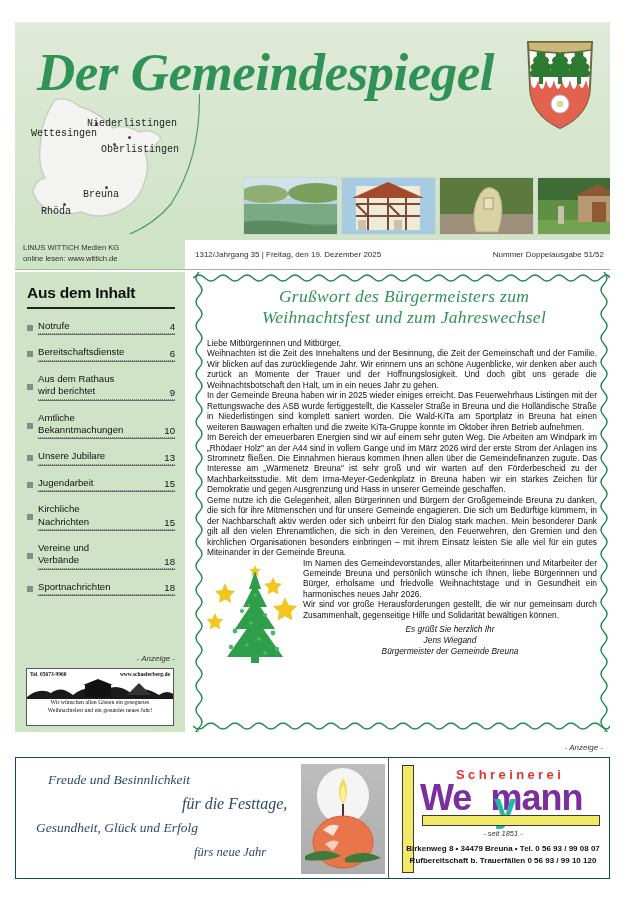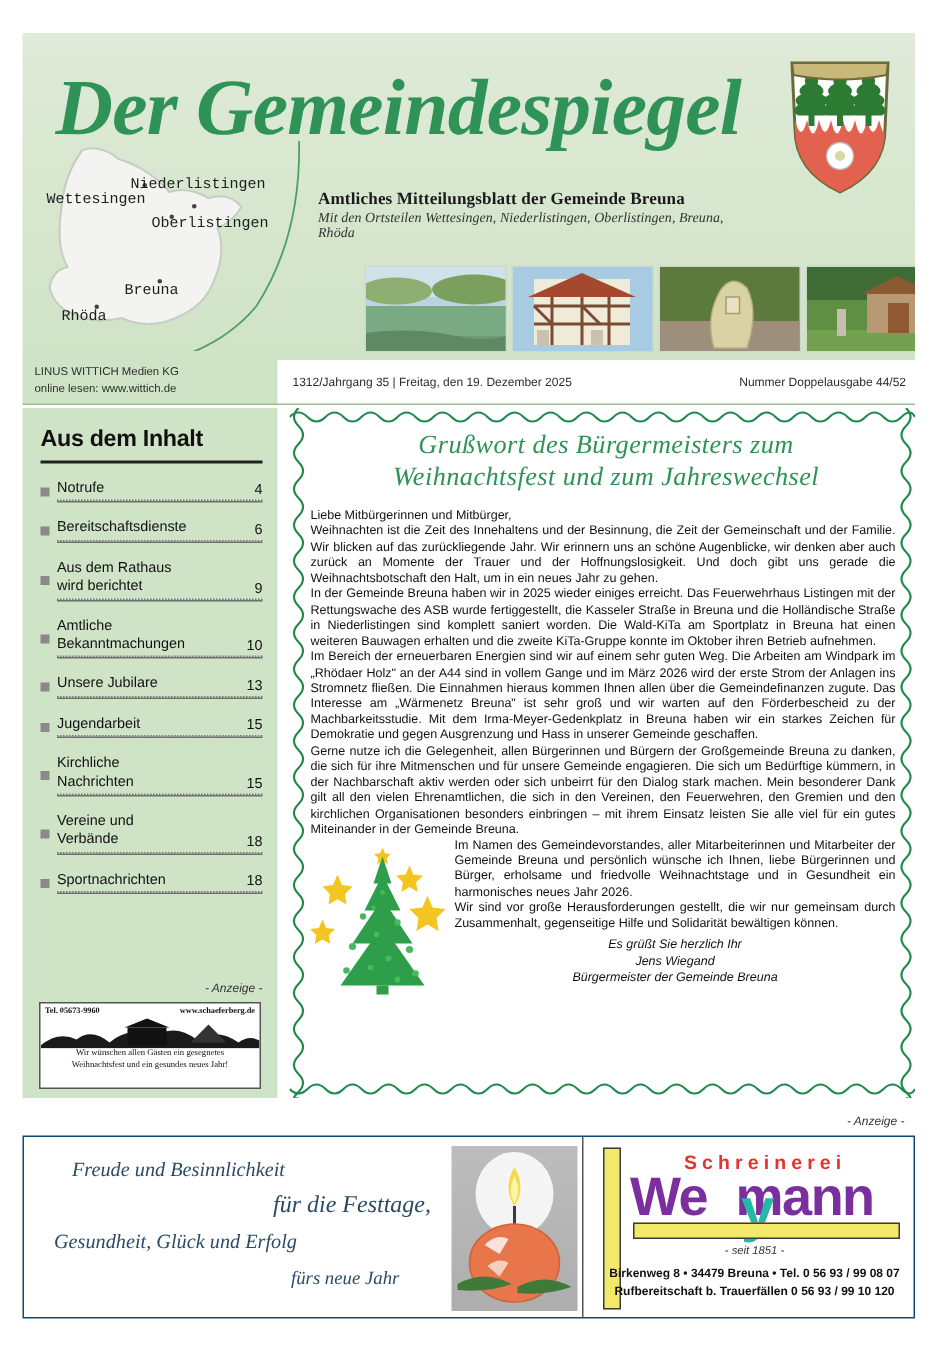--- a/index.html
+++ b/index.html
@@ -201,24 +201,20 @@
       <circle cx="36" cy="70" r="9" fill="#ffffff" stroke="#bbb" stroke-width="1"></circle>
       <circle cx="36" cy="70" r="3.4" fill="#d8d8a8"></circle>
       <g fill="#2d7a33">
         <path d="M17 14 q-6 4 -4 8 q-6 3 -3 7 q-6 3 -2 7 q-5 4 0 7 l7 0 l0 7 l4 0 l0 -7 l7 0 q5 -3 0 -7 q4 -4 -2 -7 q3 -4 -3 -7 q2 -4 -4 -8 z"></path>
         <path d="M36 14 q-6 4 -4 8 q-6 3 -3 7 q-6 3 -2 7 q-5 4 0 7 l7 0 l0 7 l4 0 l0 -7 l7 0 q5 -3 0 -7 q4 -4 -2 -7 q3 -4 -3 -7 q2 -4 -4 -8 z"></path>
         <path d="M55 14 q-6 4 -4 8 q-6 3 -3 7 q-6 3 -2 7 q-5 4 0 7 l7 0 l0 7 l4 0 l0 -7 l7 0 q5 -3 0 -7 q4 -4 -2 -7 q3 -4 -3 -7 q2 -4 -4 -8 z"></path>
       </g>
       <path d="M4 8 L68 8 L67 16 Q36 22 5 16 Z" fill="#c9b87a" stroke="#6b6b3a" stroke-width="1.4"></path>
     </svg>
 
-    <div class="subtitle-block">
-      <div class="subtitle-main">Amtliches Mitteilungsblatt der Gemeinde Breuna</div>
-      <div class="subtitle-sub">Mit den Ortsteilen Wettesingen, Niederlistingen, Oberlistingen, Breuna, Rhöda</div>
-    </div>
 
     <div class="map-wrap">
       <svg width="200" height="140" viewBox="0 0 200 140">
         <path d="M178 -10 Q182 60 150 110 Q120 146 60 152" fill="none" stroke="#4e9e64" stroke-width="1.2"></path>
         <path d="M34 6 Q22 22 20 44 Q16 70 24 84 Q14 86 12 98 Q16 112 30 116 Q44 122 60 118 Q78 126 96 118 Q116 110 122 92 Q130 74 124 58 Q134 54 140 44 Q132 34 118 38 Q104 30 92 34 Q78 18 58 12 Q46 2 34 6 Z" fill="#f3f4f1" stroke="#c7cdc4" stroke-width="1.4"></path>
       </svg>
       <span class="map-dot" style="left:74px;top:28px;"></span>
       <span class="map-dot" style="left:107px;top:42px;"></span>
       <span class="map-dot" style="left:92px;top:49px;"></span>
       <span class="map-dot" style="left:84px;top:92px;"></span>
@@ -276,21 +272,21 @@
       </div>
     </div>
   </div>
 
   <div class="infobar">
     <div class="infobar-left">
       <div>LINUS WITTICH Medien KG</div>
       <div>online lesen: www.wittich.de</div>
     </div>
     <div class="infobar-mid">1312/Jahrgang 35  |  Freitag, den 19. Dezember 2025</div>
-    <div class="infobar-right">Nummer Doppelausgabe 44/52</div>
+    <div class="infobar-right">Nummer Doppelausgabe 51/52</div>
     <div class="infobar-rule"></div>
   </div>
 
   <div class="sidebar">
     <div class="toc-title">Aus dem Inhalt</div>
     <div class="toc-title-rule"></div>
     <div class="toc-list" id="toc-list">
         <div class="toc-item">
           <div class="toc-row">
             <span class="toc-bullet"></span>

